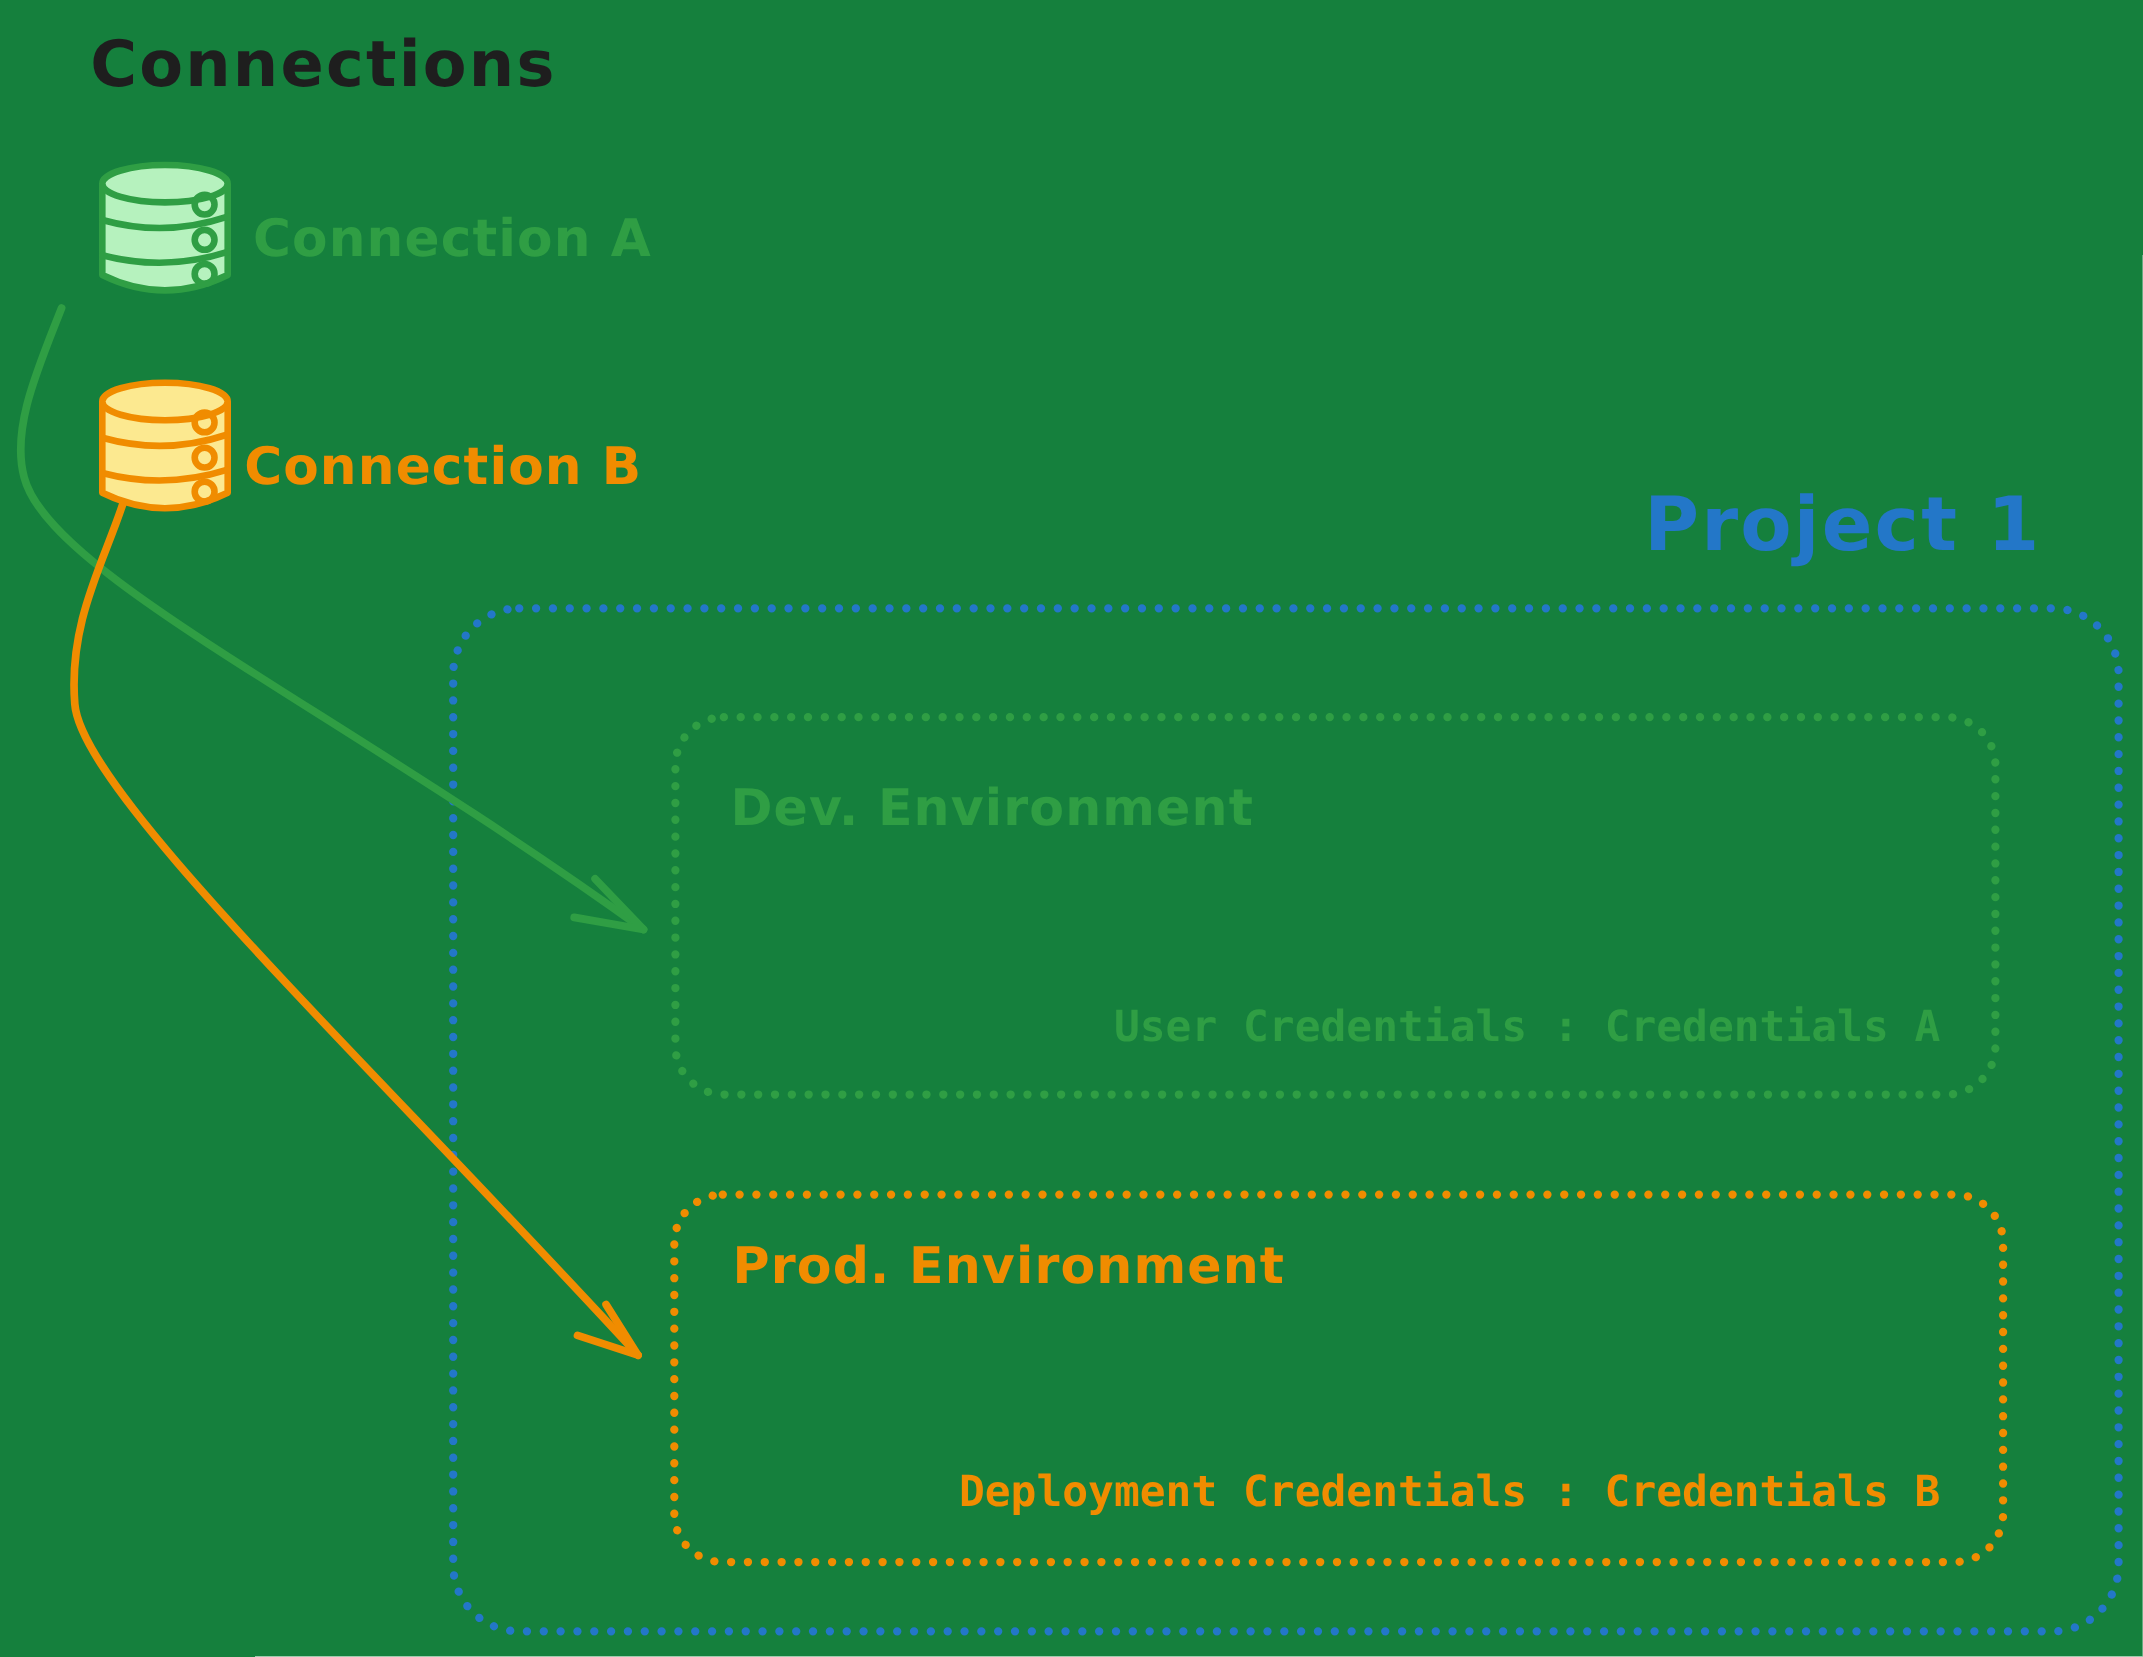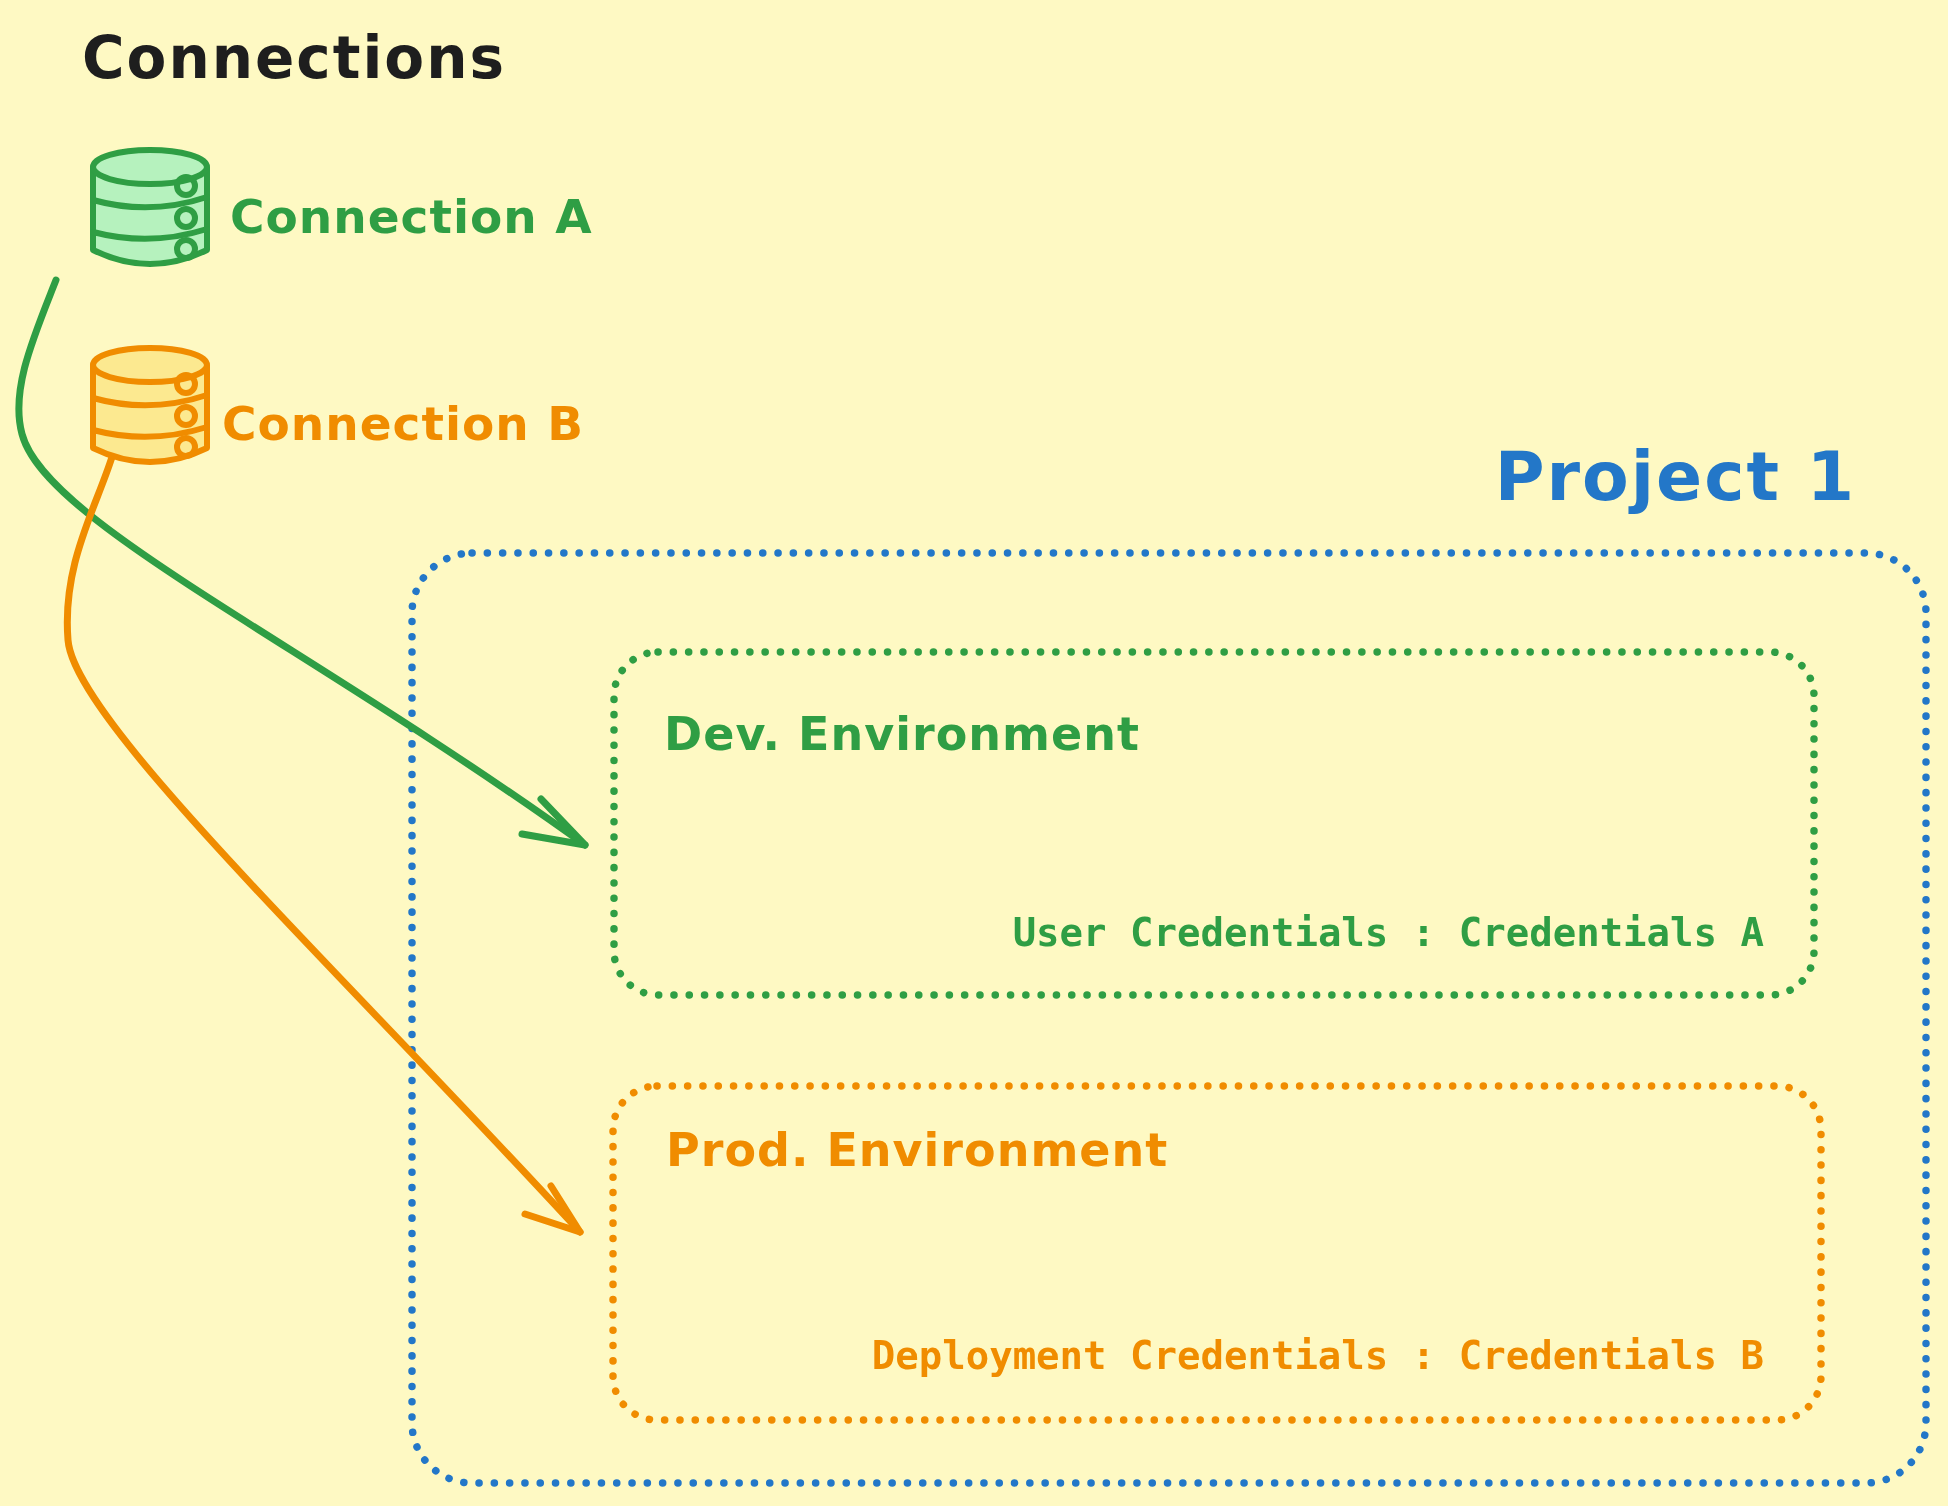--- a/index.html
+++ b/index.html
@@ -4,21 +4,21 @@
 <style>
   html, body {
     margin: 0;
     padding: 0;
     background: #ffffff;
   }
   .stage {
     position: relative;
     width: 1948px;
     height: 1506px;
-    background: #fef9c3;
+    background: #15803d;
     overflow: hidden;
     font-family: "DejaVu Sans", sans-serif;
   }
   svg text {
     font-family: "DejaVu Sans", sans-serif;
   }
   .t-title {
     font-size: 58px;
     font-weight: 700;
     letter-spacing: 2px;

